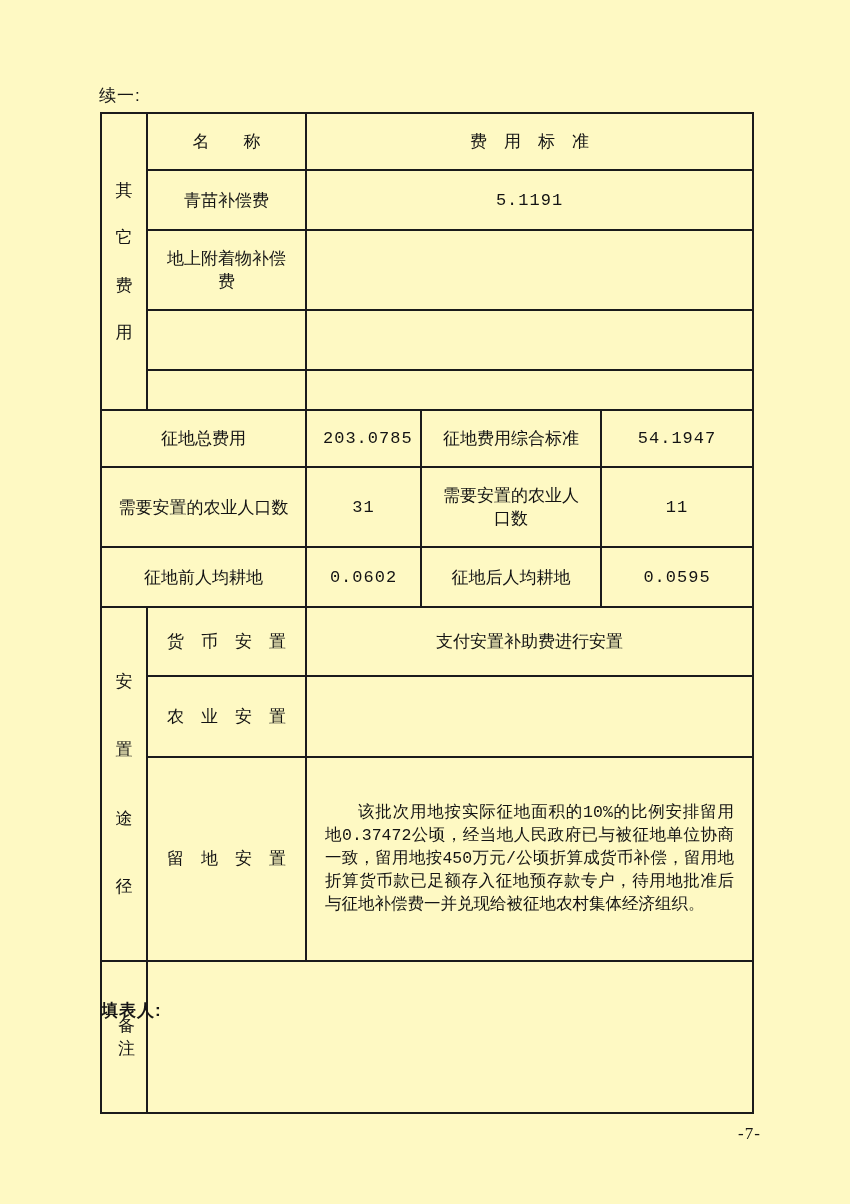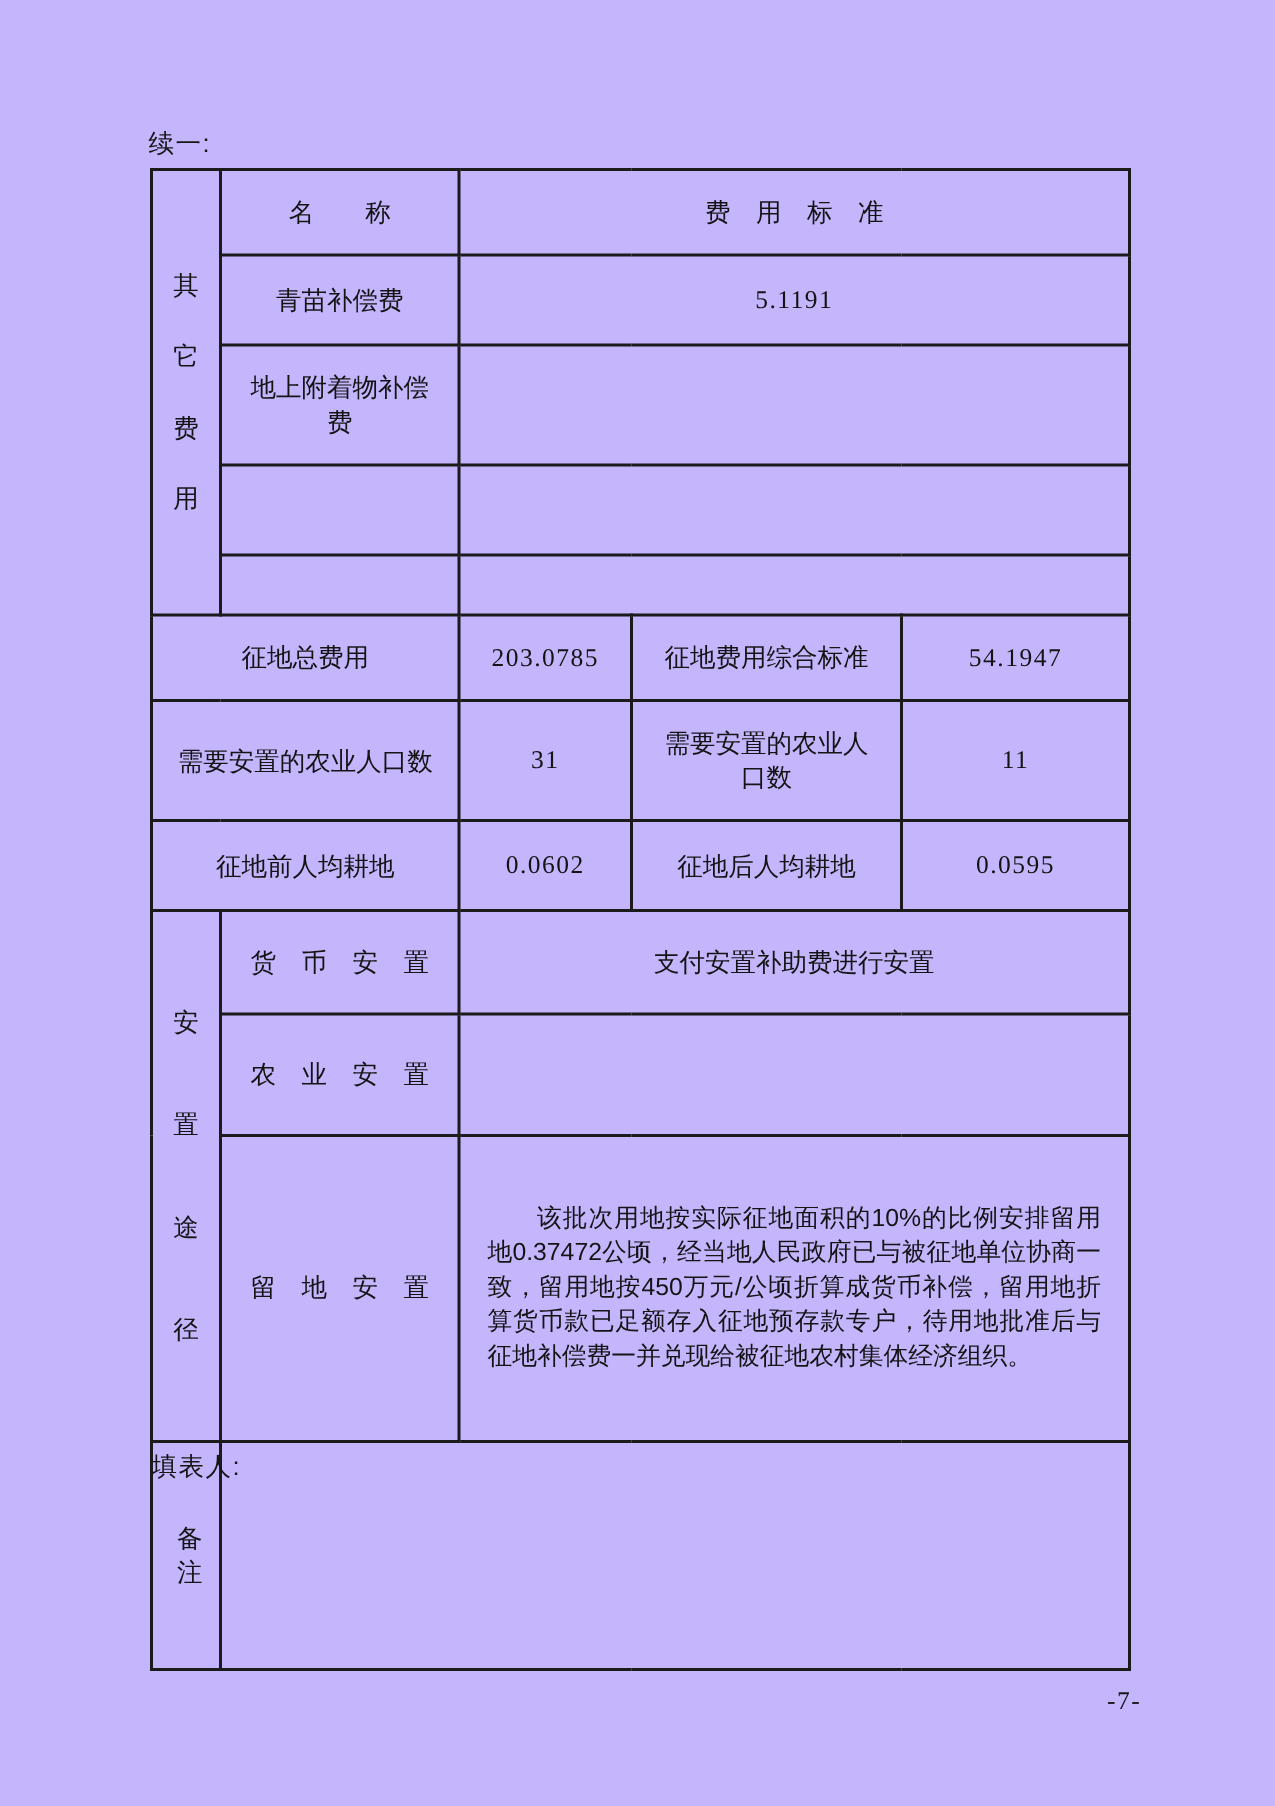--- a/index.html
+++ b/index.html
@@ -1,37 +1,38 @@
 <!DOCTYPE html>
 <html><head>
 <meta charset="utf-8">
 <style>
   html,body{margin:0;padding:0;background:#ffffff;}
   .page{
     position:relative;
     width:850px;height:1204px;
-    background:#c4b5fd;
+    background:#fef9c3;
     font-family:"Liberation Sans","DejaVu Sans",sans-serif;
     color:#161616;
     overflow:hidden;
   }
   .cont-label{
     position:absolute;left:99px;top:84px;
     font-size:17px;letter-spacing:1px;font-weight:500;
   }
   table.form{
     position:absolute;left:100px;top:112px;
     width:652px;border-collapse:collapse;table-layout:fixed;
   }
   table.form td{
     border:2px solid #1b1b1b;
     padding:16px;
     text-align:center;vertical-align:middle;
     font-size:17px;color:#141414;
     overflow:hidden;
+    font-family:Liberation Mono, monospace;
   }
   tr.h46{height:46px;} tr.h48{height:60px;} tr.h47{height:32px;}
   tr.h40{height:40px;} tr.h49{height:60px;} tr.h68{height:68px;}
   tr.h66{height:80px;} tr.h202{height:202px;} tr.h160{height:152px;}
   td.vlabel{font-size:18px;}
   .vstack{
     display:flex;flex-direction:column;
     justify-content:space-evenly;align-items:center;
     margin:0 auto;
   }
@@ -46,22 +47,22 @@
     text-align:left;padding-left:10px;padding-right:8px;
   }
   td.para div{
     text-align:justify;
     text-indent:2em;
     font-size:16.5px;
     line-height:23px;
     padding:6px 2px;
   }
   .filler-label{
-    position:absolute;left:101px;top:966px;
-    font-size:17px;letter-spacing:1px;font-weight:400;
+    position:absolute;left:101px;top:999px;
+    font-size:17px;letter-spacing:1px;font-weight:700;
   }
   .page-number{
     position:absolute;left:738px;top:1124px;
     font-family:"Liberation Serif","DejaVu Serif",serif;
     font-size:17px;letter-spacing:1px;
   }
 </style>
 </head>
 <body>
 

